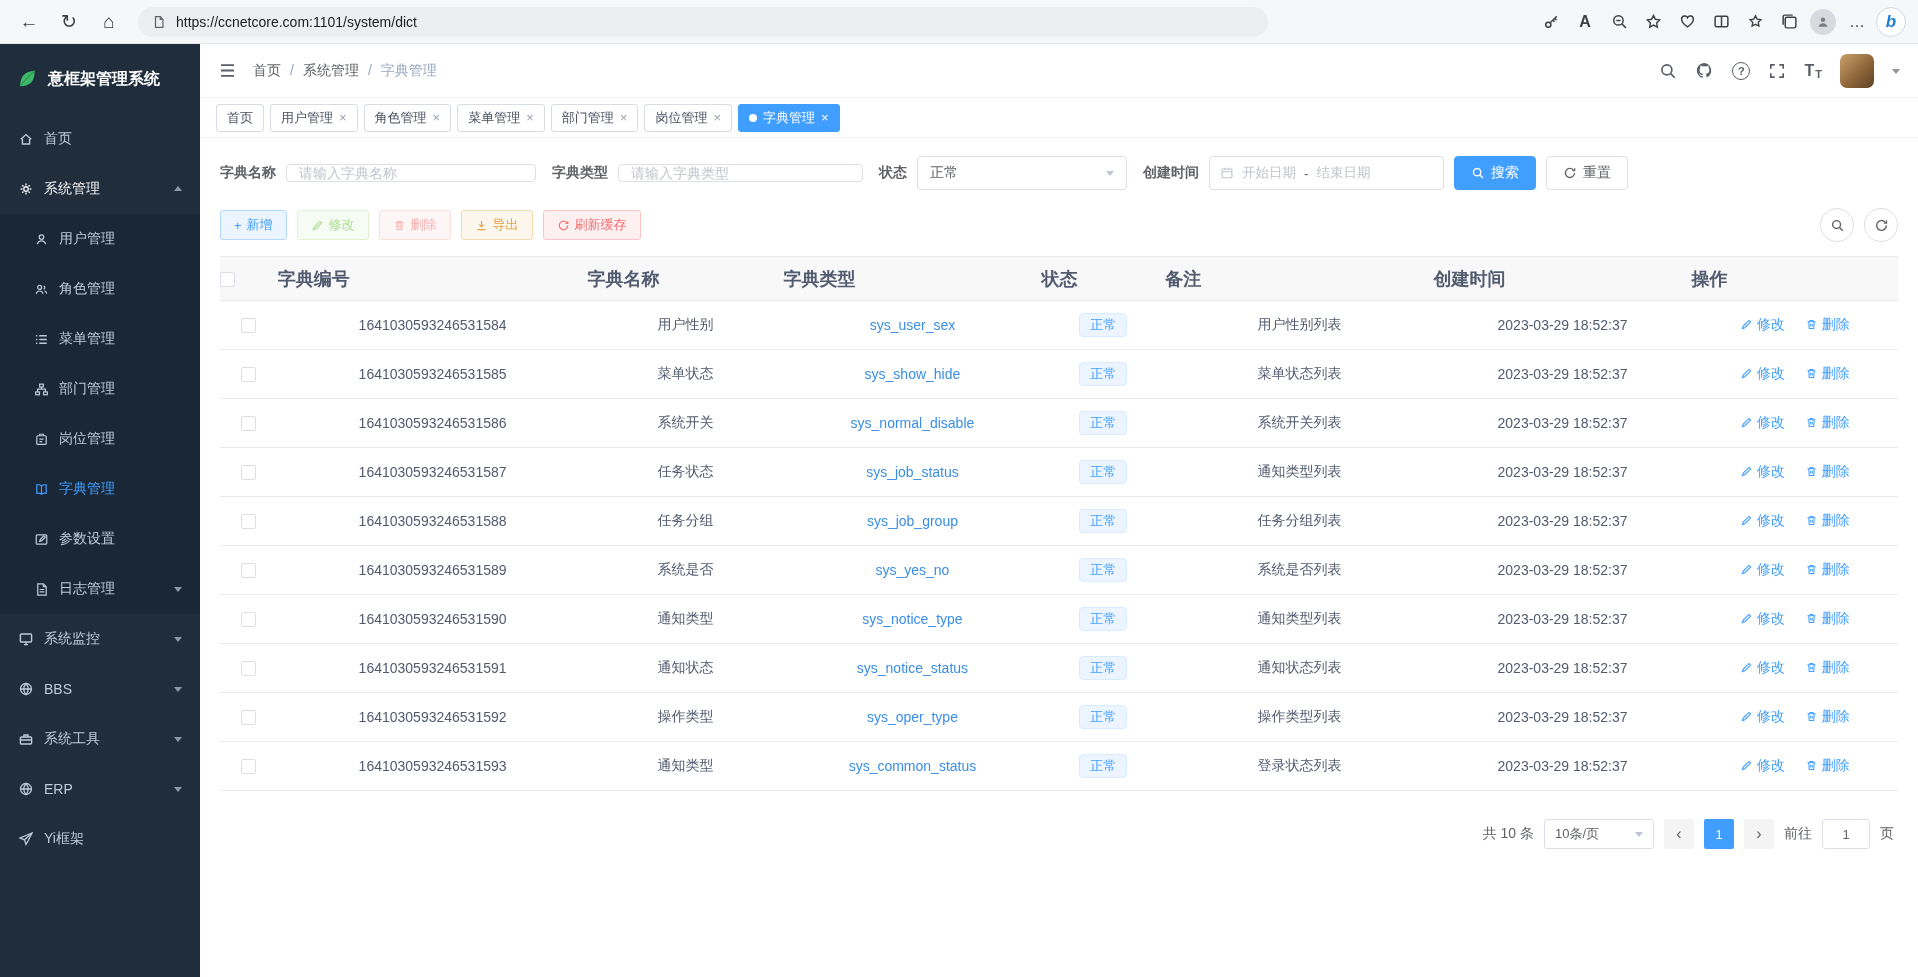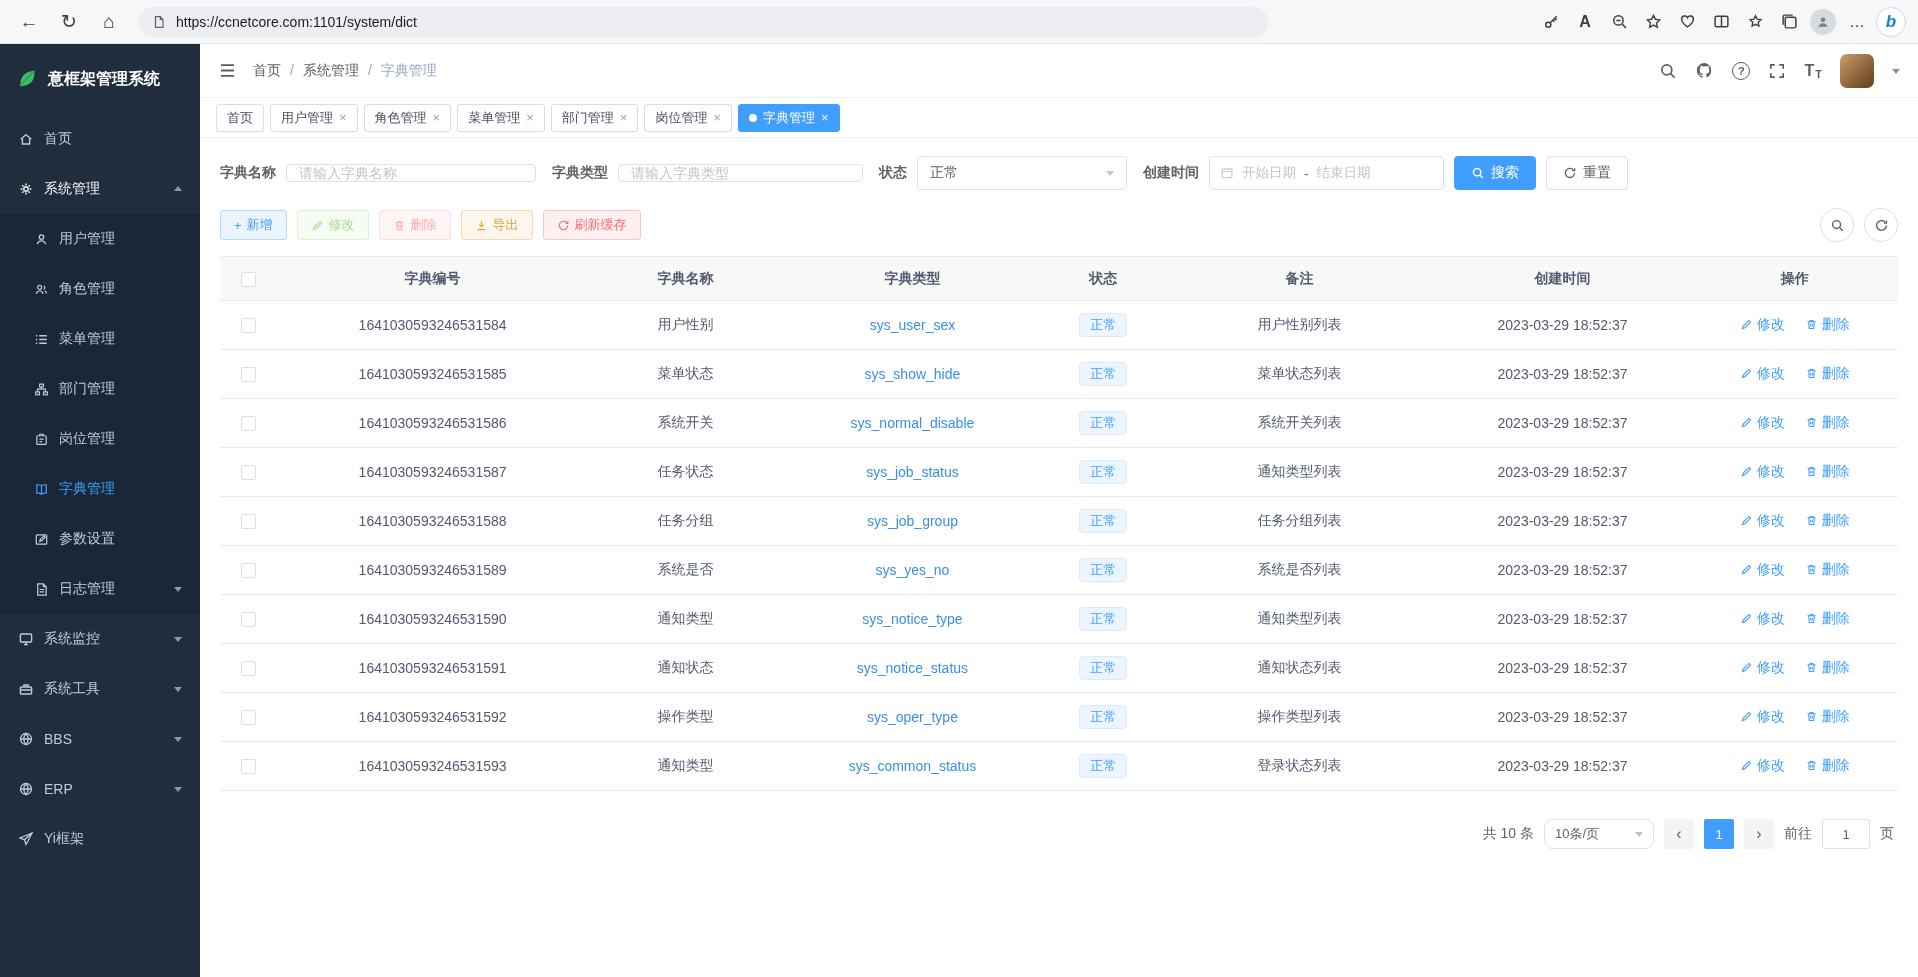--- a/index.html
+++ b/index.html
@@ -73,30 +73,30 @@
   .sbtn.p-primary{color:#409eff;background:#ecf5ff;border-color:#b3d8ff;}
   .sbtn.p-success{color:#67c23a;background:#f0f9eb;border-color:#c2e7b0;}
   .sbtn.p-danger{color:#f56c6c;background:#fef0f0;border-color:#fbc4c4;}
   .sbtn.p-warning{color:#e6a23c;background:#fdf6ec;border-color:#f5dab1;}
   .sbtn.disabled{opacity:.55;cursor:not-allowed;}
   .tool-right{margin-left:auto;display:flex;gap:10px;}
   .circle-btn{width:34px;height:34px;border-radius:50%;border:1px solid #dcdfe6;background:#fff;display:flex;align-items:center;justify-content:center;color:#606266;cursor:pointer;}
 
   
   table{width:100%;border-collapse:collapse;table-layout:fixed;}
-  thead th{background:#f8f8f9;color:#515a6e;font-weight:bold;font-size:14px;height:44px;border-top:1px solid #e8eaec;border-bottom:1px solid #e8eaec;text-align:center;}
+  thead th{background:#f8f8f9;color:#515a6e;font-weight:bold;font-size:18px;height:44px;border-top:1px solid #e8eaec;border-bottom:1px solid #e8eaec;text-align:left;}
   tbody td{height:49px;border-bottom:1px solid #e8eaec;text-align:center;color:#515a6e;font-size:14px;}
   .cb{display:inline-block;width:15px;height:15px;border:1px solid #dcdfe6;border-radius:2px;background:#fff;vertical-align:middle;cursor:pointer;}
   .tlink{color:#3a8ee6;cursor:pointer;text-decoration:none;}
   .tag{display:inline-block;height:24px;line-height:22px;padding:0 10px;background:#ecf5ff;border:1px solid #d9ecff;color:#409eff;border-radius:4px;font-size:13px;}
   .oplink{color:#409eff;cursor:pointer;text-decoration:none;display:inline-flex;align-items:center;gap:4px;margin:0 8px;font-size:14px;}
 
   
   .pagination{display:flex;align-items:center;justify-content:flex-end;gap:10px;margin-top:28px;color:#606266;font-size:14px;padding-right:4px;}
-  .psel{width:110px;height:30px;border:1px solid #dcdfe6;border-radius:9px;display:flex;align-items:center;padding:0 10px;font-size:13px;color:#606266;cursor:pointer;background:#fff;}
+  .psel{width:110px;height:30px;border:1px solid #dcdfe6;border-radius:3px;display:flex;align-items:center;padding:0 10px;font-size:13px;color:#606266;cursor:pointer;background:#fff;}
   .psel .tri-down{border-top-color:#c0c4cc;margin-left:auto;}
   .pbtn{width:30px;height:30px;border-radius:2px;background:#f4f4f5;display:flex;align-items:center;justify-content:center;color:#606266;font-size:16px;cursor:pointer;border:none;}
   .pbtn.page-cur{background:#409eff;color:#fff;font-size:13px;}
   .goto-input{width:48px;height:30px;border:1px solid #dcdfe6;border-radius:3px;text-align:center;font-size:13px;color:#606266;outline:none;font-family:inherit;}
 </style>
 </head>
 <body>
 
 <div class="browser-bar">
   <span class="bicon">←</span>
@@ -253,33 +253,33 @@
       </div>
       <div class="nav-item">
         <svg width="16" height="16" viewBox="0 0 16 16" fill="none" stroke="currentColor" stroke-width="1.4">
             <rect x="2.4" y="3" width="11.2" height="8" rx="1"></rect>
             <path d="M6 13.6h4M8 11v2.6"></path>
           </svg>
         <span class="mlabel">系统监控</span>
         <span class="spacer tri-down"></span>
       </div>
       <div class="nav-item">
+        <svg width="16" height="16" viewBox="0 0 16 16" fill="none" stroke="currentColor" stroke-width="1.3">
+            <circle cx="8" cy="8" r="5.5"></circle>
+            <path d="M2.5 8h11M8 2.5c-2.8 3.4-2.8 7.6 0 11 2.8-3.4 2.8-7.6 0-11z"></path>
+          </svg>
+        <span class="mlabel">BBS</span>
+        <span class="spacer tri-down"></span>
+      </div>
+      <div class="nav-item">
         <svg width="16" height="16" viewBox="0 0 16 16" fill="none" stroke="currentColor" stroke-width="1.4">
             <rect x="2.4" y="6" width="11.2" height="7" rx="1"></rect>
             <path d="M6 6V4h4v2M2.4 9h11.2"></path>
           </svg>
         <span class="mlabel">系统工具</span>
-        <span class="spacer tri-down"></span>
-      </div>
-      <div class="nav-item">
-        <svg width="16" height="16" viewBox="0 0 16 16" fill="none" stroke="currentColor" stroke-width="1.3">
-            <circle cx="8" cy="8" r="5.5"></circle>
-            <path d="M2.5 8h11M8 2.5c-2.8 3.4-2.8 7.6 0 11 2.8-3.4 2.8-7.6 0-11z"></path>
-          </svg>
-        <span class="mlabel">BBS</span>
         <span class="spacer tri-down"></span>
       </div>
       <div class="nav-item">
         <svg width="16" height="16" viewBox="0 0 16 16" fill="none" stroke="currentColor" stroke-width="1.3">
             <circle cx="8" cy="8" r="5.5"></circle>
             <path d="M2.5 8h11M8 2.5c-2.8 3.4-2.8 7.6 0 11 2.8-3.4 2.8-7.6 0-11z"></path>
           </svg>
         <span class="mlabel">ERP</span>
         <span class="spacer tri-down"></span>
       </div>

